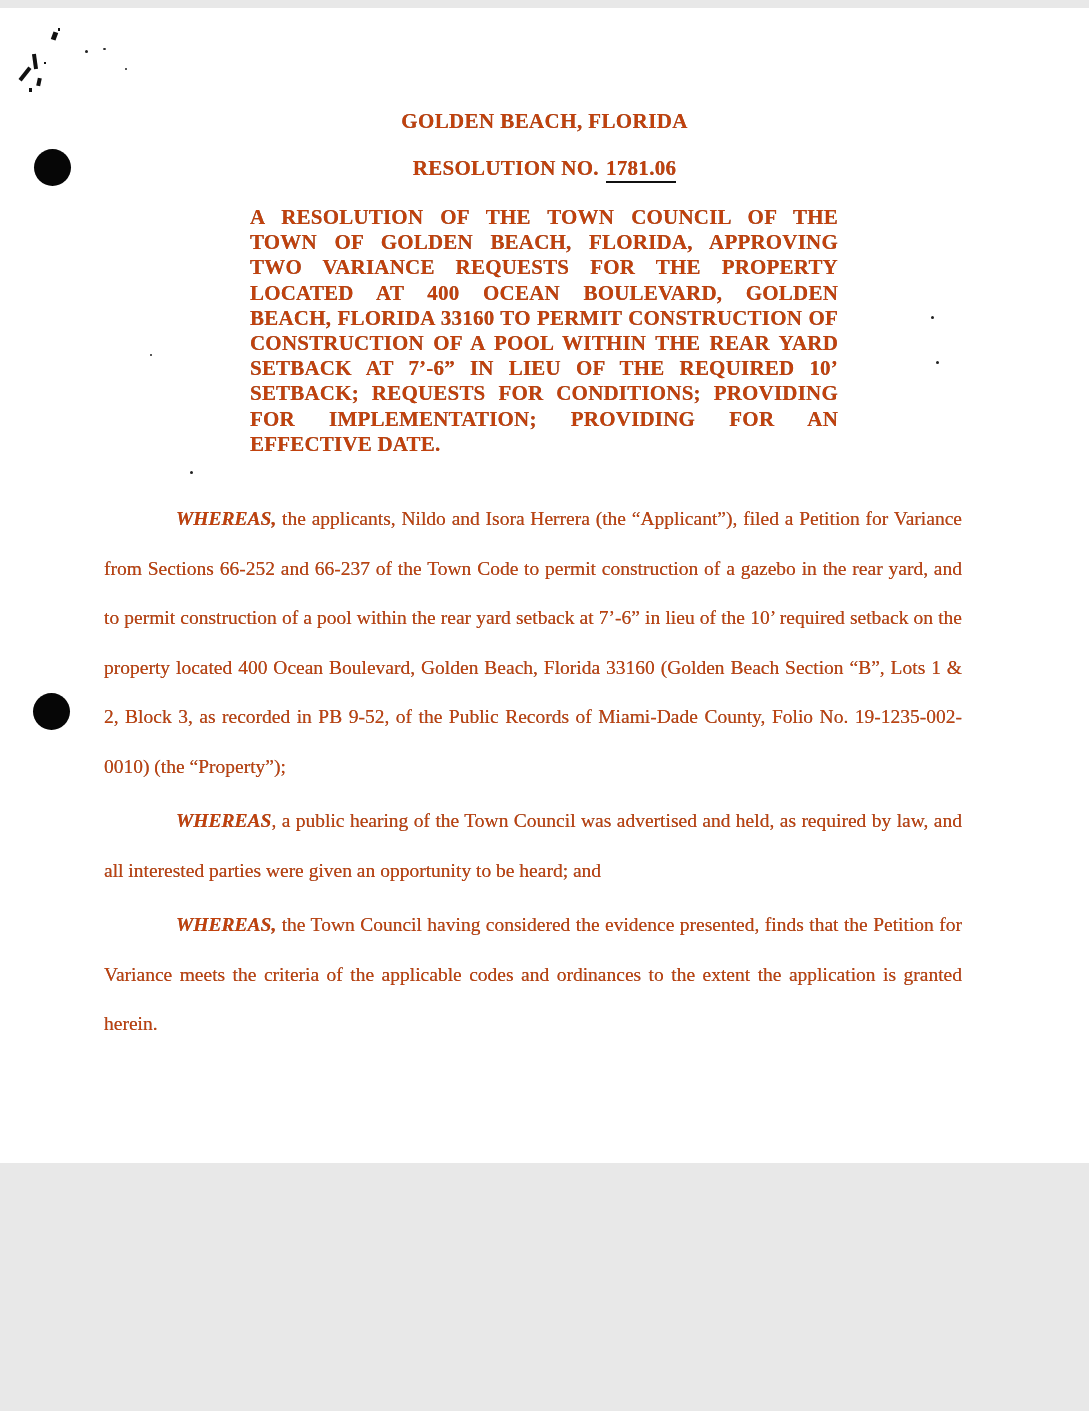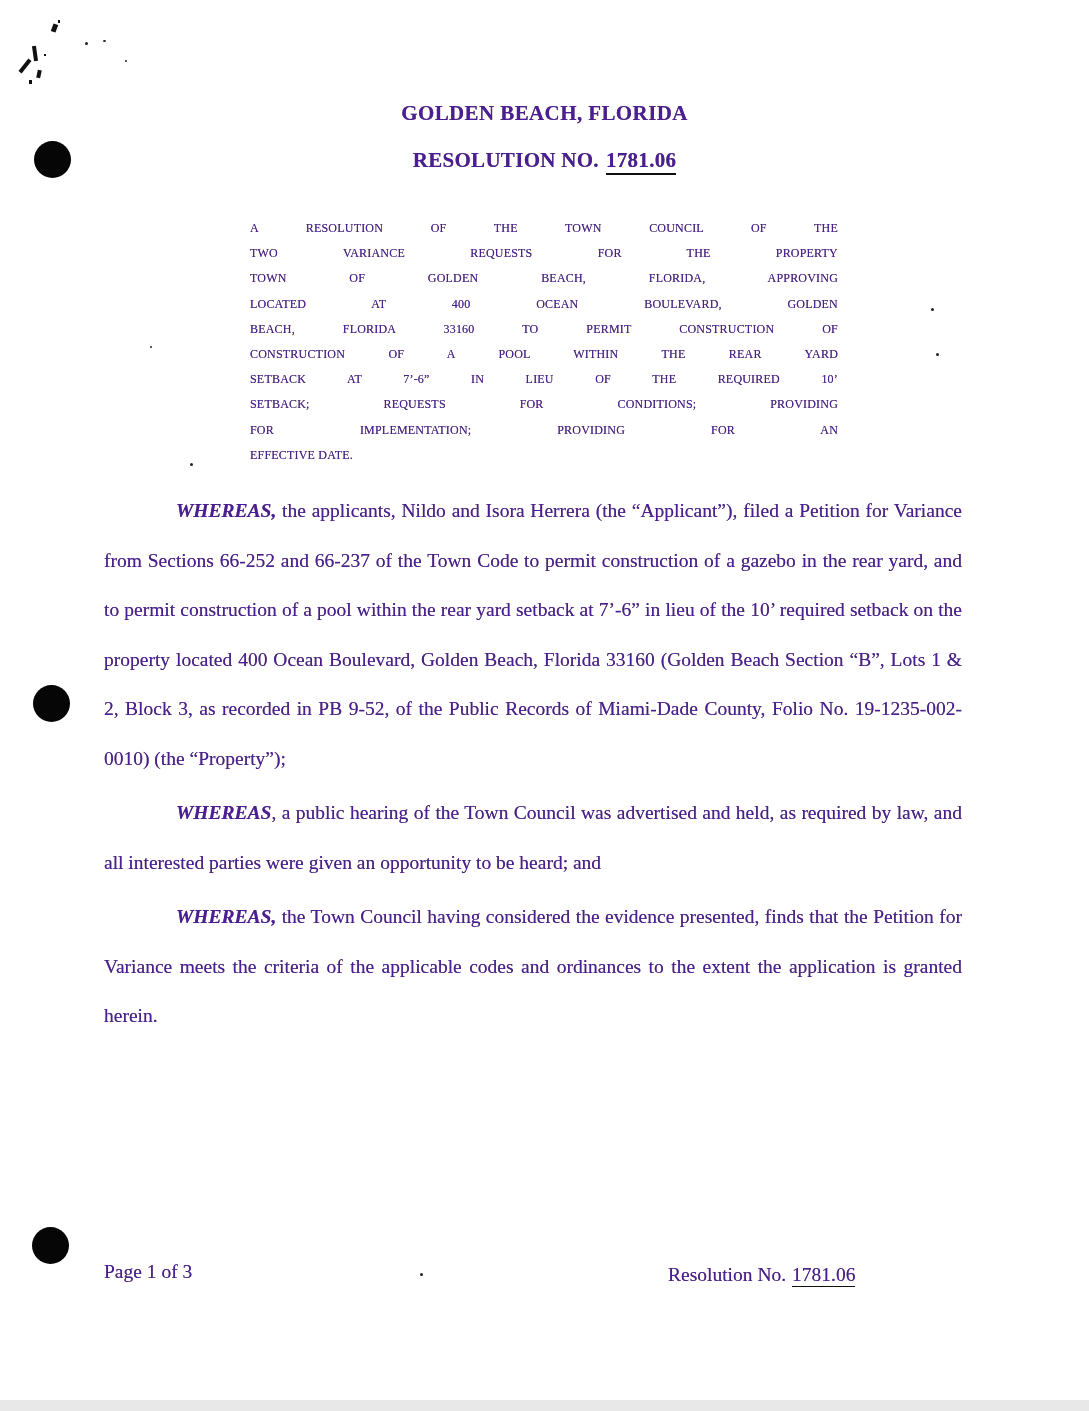--- a/index.html
+++ b/index.html
@@ -1,24 +1,24 @@
 <!DOCTYPE html>
 <html><head>
 <meta charset="utf-8">
 <style>
   html, body { margin: 0; padding: 0; background: #e8e8e8; }
   .page {
     position: relative;
     width: 1089px;
-    height: 1400px;
-    margin: 0 auto;
+    height: 1155px;
+    margin: 8px auto;
     background: #ffffff;
     overflow: hidden;
     font-family: "Liberation Serif", "DejaVu Serif", serif;
-    color: #4c1d95;
+    color: #c2410c;
     text-shadow: 0 0 0.5px rgba(0,0,0,0.55);
   }
 
   
   .city-header {
     position: absolute;
     top: 101px; left: 0;
     width: 100%;
     text-align: center;
     font-weight: bold;
@@ -36,24 +36,24 @@
   }
   .resolution-heading .num {
     margin-left: 7px;
     border-bottom: 2px solid #101010;
     padding-bottom: 1px;
   }
 
   
   .title-block {
     position: absolute;
-    top: 216px; left: 250px;
+    top: 197px; left: 250px;
     width: 588px;
-    font-weight: normal;
-    font-size: 12px;
+    font-weight: bold;
+    font-size: 21px;
     line-height: 25.2px;
     letter-spacing: 0.2px;
   }
   .tb-line {
     text-align: justify;
     text-align-last: justify;
     white-space: normal;
   }
   .tb-line.last { text-align-last: left; }
 
@@ -133,22 +133,22 @@
   </div>
 
   <div class="city-header">GOLDEN BEACH, FLORIDA</div>
 
   <div class="resolution-heading">
     <span>RESOLUTION NO.</span><span class="num">1781.06</span>
   </div>
 
   <div class="title-block">
     <div class="tb-line">A RESOLUTION OF THE TOWN COUNCIL OF THE</div>
+    <div class="tb-line">TOWN OF GOLDEN BEACH, FLORIDA, APPROVING</div>
     <div class="tb-line">TWO VARIANCE REQUESTS FOR THE PROPERTY</div>
-    <div class="tb-line">TOWN OF GOLDEN BEACH, FLORIDA, APPROVING</div>
     <div class="tb-line">LOCATED AT 400 OCEAN BOULEVARD, GOLDEN</div>
     <div class="tb-line">BEACH, FLORIDA 33160 TO PERMIT CONSTRUCTION OF</div>
     <div class="tb-line">CONSTRUCTION OF A POOL WITHIN THE REAR YARD</div>
     <div class="tb-line">SETBACK AT 7’-6” IN LIEU OF THE REQUIRED 10’</div>
     <div class="tb-line">SETBACK; REQUESTS FOR CONDITIONS; PROVIDING</div>
     <div class="tb-line">FOR IMPLEMENTATION; PROVIDING FOR AN</div>
     <div class="tb-line last">EFFECTIVE DATE.</div>
   </div>
 
   <div class="body-text">

